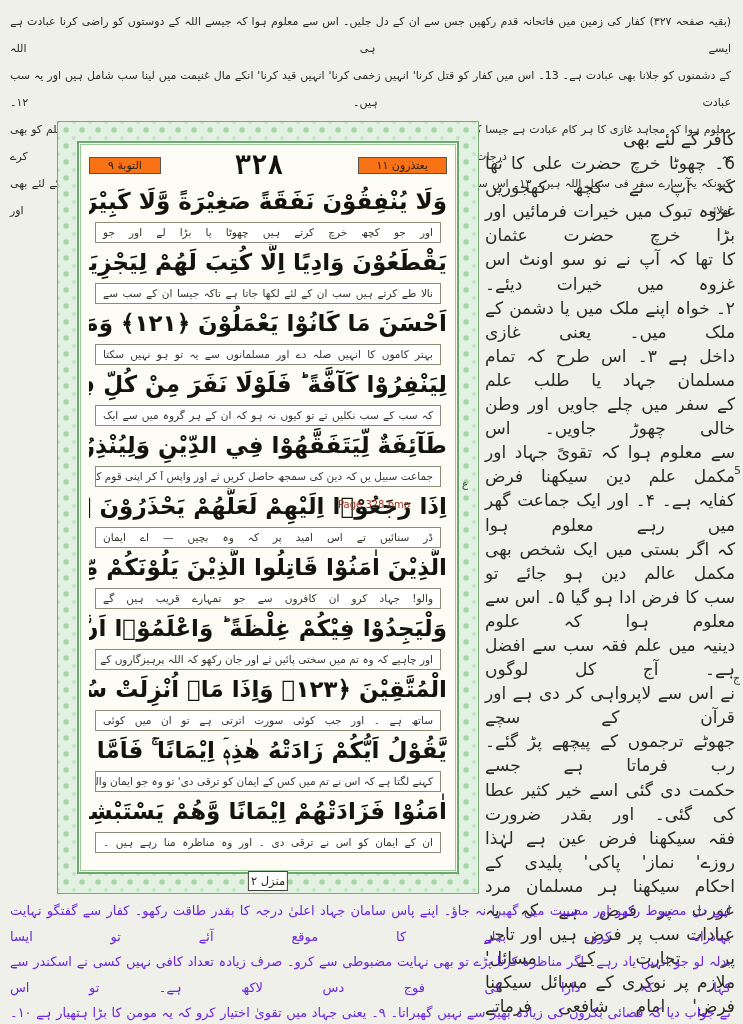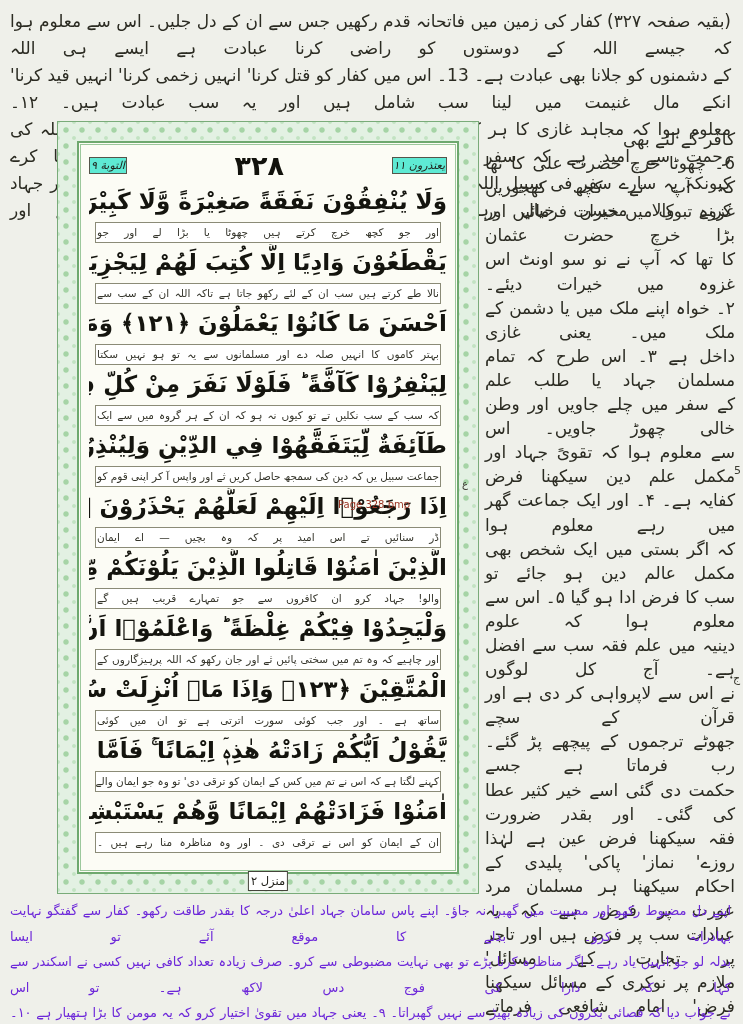--- a/index.html
+++ b/index.html
@@ -5,21 +5,21 @@
   html,body{margin:0;padding:0;}
   body{
     width:743px;height:1024px;position:relative;overflow:hidden;
     background:#eff0ea;
     font-family:"DejaVu Sans", sans-serif;
     color:#26261f;
   }
   
   .hdr{position:absolute;top:8px;left:10px;right:12px;}
   .hdr p{
-    margin:0;font-size:17px;line-height:27px;direction:rtl;
+    margin:0;font-size:11px;line-height:27px;direction:rtl;
     text-align:justify;text-align-last:justify;color:#2b2b22;
   }
   
   .qframe{
     position:absolute;left:57px;top:121px;width:422px;height:773px;
     border:1px solid #79ab79;background-color:#e3f1e3;
     background-image:
       radial-gradient(circle, #a6d4a6 2.2px, rgba(0,0,0,0) 3.2px),
       radial-gradient(circle, #c2e3c2 1.4px, rgba(0,0,0,0) 2.4px);
     background-size:16px 16px,16px 16px;
@@ -30,32 +30,32 @@
     position:absolute;left:19px;top:19px;right:19px;bottom:19px;
     background:#fcfcf5;border:2px solid #6ea86e;
     box-shadow:0 0 0 1px #fcfcf5 inset,0 0 0 2px #9cc89c inset;
     padding:3px 8px 14px 8px;box-sizing:border-box;
   }
   .qhead{
     display:flex;justify-content:space-between;align-items:center;
     direction:rtl;height:34px;margin:2px 2px 0 2px;
   }
   .tag{
-    background:#5eead4;border:1px solid #55554a;font-size:11px;
-    padding:1px 1px;color:#1d1d16;white-space:nowrap;font-style:italic;
+    background:#f97316;border:1px solid #55554a;font-size:11px;
+    padding:1px 18px;color:#1d1d16;white-space:nowrap;
   }
-  .pgnum{font-size:27px;font-weight:bold;color:#12120c;letter-spacing:2px;}
+  .pgnum{font-size:27px;font-weight:bold;color:#12120c;letter-spacing:2px;font-family:Liberation Mono, monospace;}
   .ayah{
     font-size:23px;font-weight:bold;direction:rtl;color:#14140e;
     text-align:justify;text-align-last:justify;line-height:37px;
     margin:1px 2px 0 2px;white-space:nowrap;overflow:hidden;
   }
   .tr{
     border:1px solid #8b8b77;background:#ffffff;
-    margin:2px 8px 1px 8px;padding:0 1px;
+    margin:2px 8px 1px 8px;padding:0 7px;
     font-size:10.5px;line-height:19px;direction:rtl;color:#35352b;
     text-align:justify;text-align-last:justify;white-space:nowrap;overflow:hidden;
   }
   .manzil{
     position:absolute;bottom:2px;left:50%;transform:translateX(-50%);
     background:#fff;border:1px solid #44443a;font-size:11.5px;
     padding:0 2px;line-height:18px;color:#1d1d16;z-index:3;
   }
   
   .comm{position:absolute;top:127px;right:8px;width:250px;}
@@ -98,21 +98,21 @@
       <span class="pgnum">٣٢٨</span>
       <span class="tag">التوبة ٩</span>
     </div>
     <div id="qlines">
         <div>
           <div class="ayah">وَلَا يُنْفِقُوْنَ نَفَقَةً صَغِيْرَةً وَّلَا كَبِيْرَةً وَّلَا</div>
           <div class="tr">اور جو کچھ خرچ کرتے ہیں چھوٹا یا بڑا لے اور جو</div>
         </div>
         <div>
           <div class="ayah">يَقْطَعُوْنَ وَادِيًا اِلَّا كُتِبَ لَهُمْ لِيَجْزِيَهُمُ اللّٰهُ</div>
-          <div class="tr">نالا طے کرتے ہیں سب ان کے لئے رکھو جاتا ہے تاکہ اللہ ان کے سب سے</div>
+          <div class="tr">نالا طے کرتے ہیں سب ان کے لئے لکھا جاتا ہے تاکہ جیسا ان کے سب سے</div>
         </div>
         <div>
           <div class="ayah">اَحْسَنَ مَا كَانُوْا يَعْمَلُوْنَ ﴿١٢١﴾ وَمَا كَانَ الْمُؤْمِنُوْنَ</div>
           <div class="tr">بہتر کاموں کا انہیں صلہ دے اور مسلمانوں سے یہ تو ہو نہیں سکتا</div>
         </div>
         <div>
           <div class="ayah">لِيَنْفِرُوْا كَآفَّةً ؕ فَلَوْلَا نَفَرَ مِنْ كُلِّ فِرْقَةٍ مِّنْهُمْ</div>
           <div class="tr">کہ سب کے سب نکلیں تے تو کیوں نہ ہو کہ ان کے ہر گروہ میں سے ایک</div>
         </div>
         <div>

